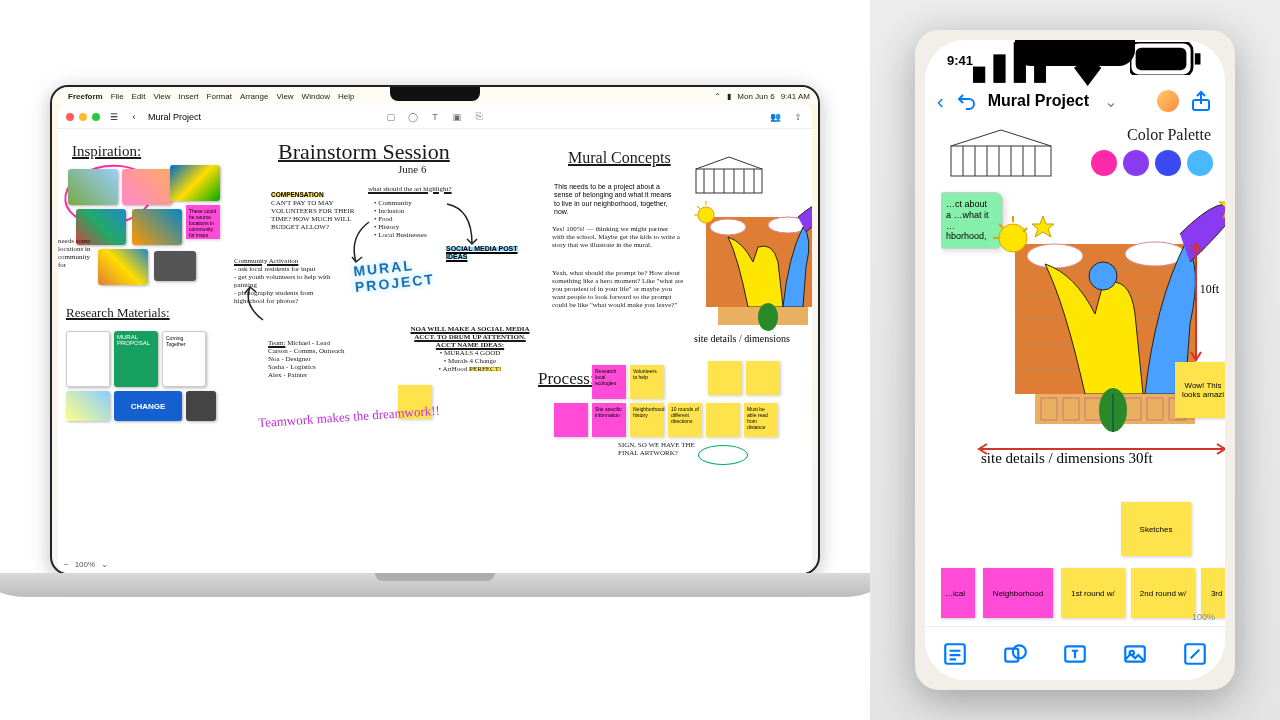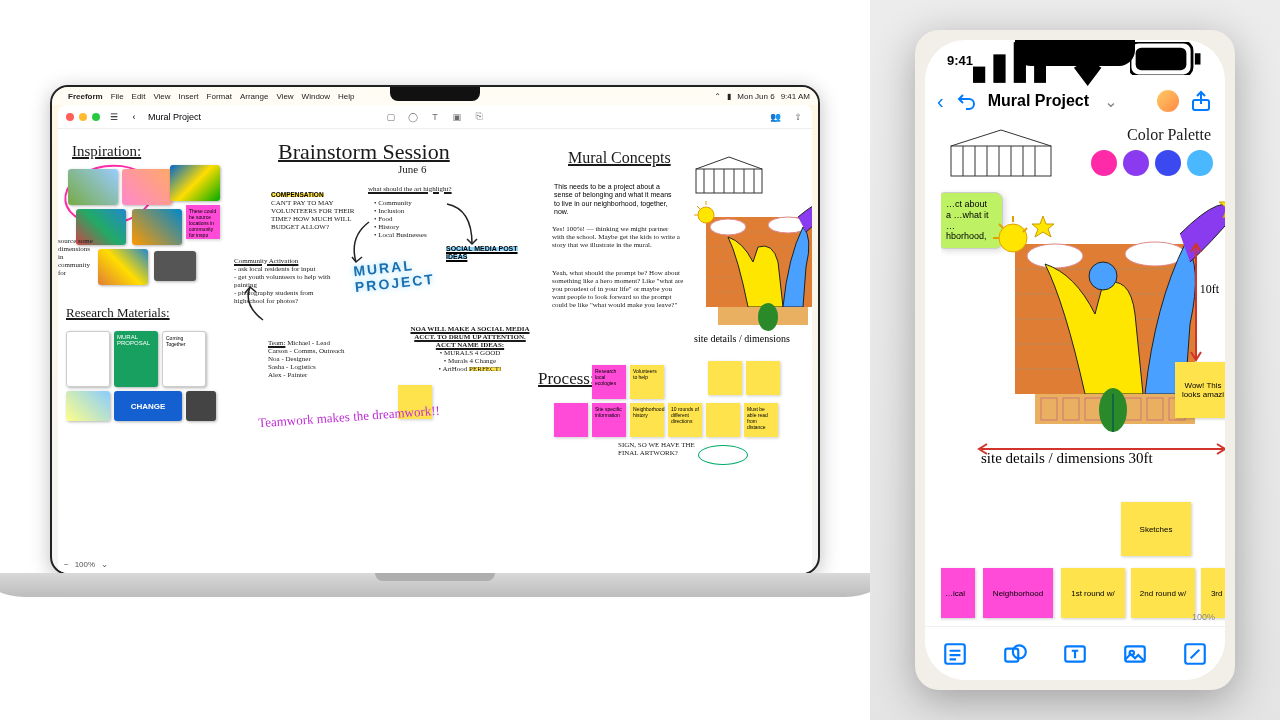--- a/index.html
+++ b/index.html
@@ -78,21 +78,21 @@
   .ios-toolbar .title { font-size:16px; font-weight:600; flex:0 0 auto;}
   .ios-toolbar .ic { width:24px; height:24px; display:flex; align-items:center; justify-content:center; color:#007aff;}
   .ios-toolbar .chev { color:#007aff; font-size:20px;}
   .ios-toolbar .spacer{flex:1;}
   .avatar{ width:22px; height:22px; border-radius:50%; background:linear-gradient(135deg,#ffcc66,#ff8844);}
   .ios-canvas { position:absolute; top:82px; bottom:54px; left:0; right:0; overflow:hidden;margin-left:16px;}
   .ios-bottombar { position:absolute; bottom:0; left:0; right:0; height:54px; display:flex; justify-content:space-around; align-items:center; background:#fff; border-top:1px solid #eee;}
   .ios-bottombar .ic { width:26px; height:26px; color:#007aff;}
 
   .palette-dot { width:26px; height:26px; border-radius:50%; display:inline-block;}
-  .note-bubble{ position:absolute; background:#bef264; border:1px solid #ccc; border-radius:8px; padding:6px 8px; font-size:9px; line-height:1.2; box-shadow:2px 2px 6px rgba(0,0,0,.15); }
+  .note-bubble{ position:absolute; background:#86efac; border:1px solid #ccc; border-radius:8px; padding:6px 8px; font-size:9px; line-height:1.2; box-shadow:2px 2px 6px rgba(0,0,0,.15); }
 
   .ios-sticky { position:absolute; font-size:8px; padding:4px; text-align:center; display:flex; align-items:center; justify-content:center; box-shadow:1px 1px 3px rgba(0,0,0,.2);}
   .ios-sticky.y{background:#ffe34d;} .ios-sticky.p{background:#ff4bd8;}
 
   svg.ic-svg{width:100%;height:100%;}
 </style>
 </head>
 <body>
 
 <div class="stage">
@@ -150,21 +150,21 @@
           <div class="hand underline" style="position:absolute; top:14px; left:14px; font-size:15px;">Inspiration:</div>
           <div class="circle-pink" style="top:36px; left:6px;"></div>
           <div class="thumb" style="top:40px; left:10px; background:linear-gradient(45deg,#7a4,#9cf);"></div>
           <div class="thumb" style="top:40px; left:64px; background:linear-gradient(45deg,#f8c,#fa6);"></div>
           <div class="thumb" style="top:36px; left:112px; background:linear-gradient(135deg,#06c,#fd0 50%,#0a0);"></div>
           <div class="thumb" style="top:80px; left:18px; background:linear-gradient(45deg,#c44,#2a6,#28c);"></div>
           <div class="thumb" style="top:80px; left:74px; background:linear-gradient(45deg,#f90,#08c);"></div>
           <div class="thumb" style="top:120px; left:40px; background:linear-gradient(45deg,#e07d35,#fd0,#28c);"></div>
           <div class="thumb" style="top:122px; left:96px; width:42px; height:30px; background:#555;"></div>
           <div class="sticky p tiny" style="top:76px; left:128px;"><span>These could be source locations in community for inspo</span></div>
-          <div class="hand small" style="position:absolute; top:108px; left:0; width:36px;">source some dimensions in community for</div>
+          <div class="hand small" style="position:absolute; top:108px; left:0; width:36px;">needs some locations in community for</div>
 
           <div class="hand underline" style="position:absolute; top:176px; left:8px; font-size:13px;">Research Materials:</div>
           <div class="thumb" style="top:202px; left:8px; width:44px; height:56px; background:linear-gradient(#fff,#fff); border:1px solid #ccc;"></div>
           <div class="thumb" style="top:202px; left:56px; width:44px; height:56px; background:#18a060; color:#fff; font-size:6px; padding:3px;"><span>MURAL PROPOSAL</span></div>
           <div class="thumb" style="top:202px; left:104px; width:44px; height:56px; background:#fff; border:1px solid #ccc; font-size:5px; padding:3px;"><span>Coming Together</span></div>
           <div class="thumb" style="top:262px; left:8px; width:44px; height:30px; background:linear-gradient(45deg,#ff8,#8cf);"></div>
           <div class="thumb" style="top:262px; left:56px; width:68px; height:30px; background:#1460d1; color:#fff; font-size:8px; font-weight:700; display:flex; align-items:center; justify-content:center;">
               <span>CHANGE</span>
             </div>
           <div class="thumb" style="top:262px; left:128px; width:30px; height:30px; background:#444;"></div>

